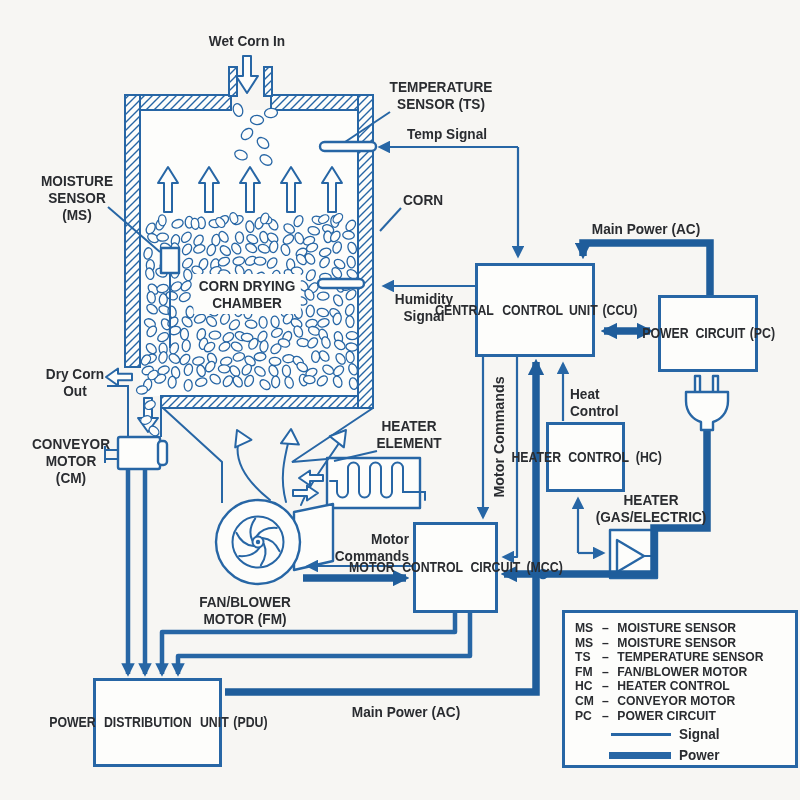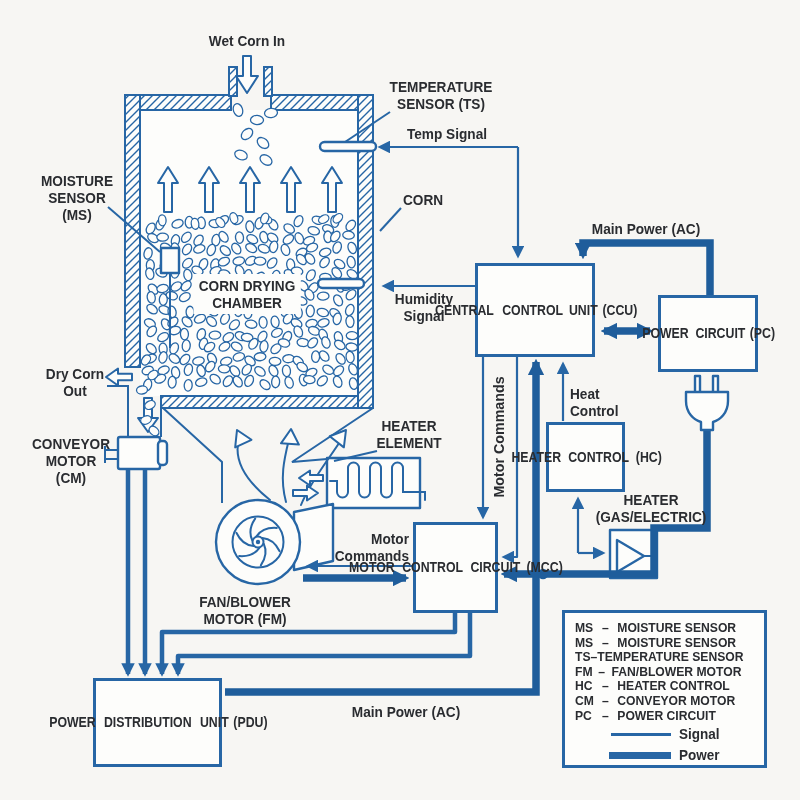--- a/index.html
+++ b/index.html
@@ -26,21 +26,21 @@
   .lbl .ln{display:block;}
   .lbl.left{transform:translate(0,-50%) scaleX(.88);transform-origin:0 50%;text-align:left;}
   .lbl.right{transform:translate(-100%,-50%) scaleX(.88);transform-origin:100% 50%;text-align:right;}
   .lbl.rot{transform:translate(-50%,-50%) rotate(-90deg) scaleX(.92);}
   .lbl.onwhite{background:var(--paper);padding:3px 6px;}
   
   .box{position:absolute;background:var(--paper);border:3px solid var(--blue);box-sizing:border-box;
        display:flex;flex-direction:row;align-items:center;justify-content:center;}
   .box .bl{font-weight:700;font-size:14px;line-height:16.5px;white-space:nowrap;transform:scaleX(.88);}
   
-  .legend{position:absolute;left:562px;top:610px;width:205px;height:158px;background:var(--paper);
+  .legend{position:absolute;left:562px;top:610px;width:236px;height:158px;background:var(--paper);
           border:3px solid var(--blue);box-sizing:border-box;}
   .lg-rows{position:absolute;left:10px;top:8px;right:4px;}
   .lg-row{display:flex;font-size:13.5px;font-weight:700;line-height:14.6px;white-space:nowrap;
           transform:scaleX(.9);transform-origin:0 50%;}
   .lg-abbr{width:30px;}
   .lg-sep{width:17px;}
   .lg-name{flex:1;}
   .lg-sample-line{position:absolute;background:var(--blue);}
   .lg-sample-lbl{position:absolute;font-size:15px;font-weight:700;transform:scaleX(.9);transform-origin:0 50%;}
 </style>

